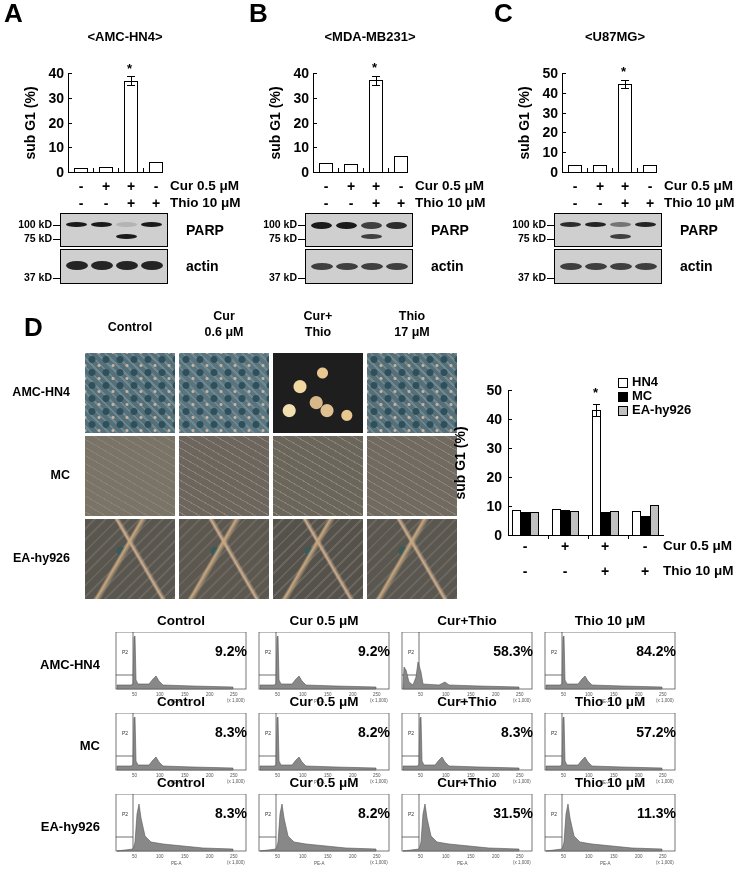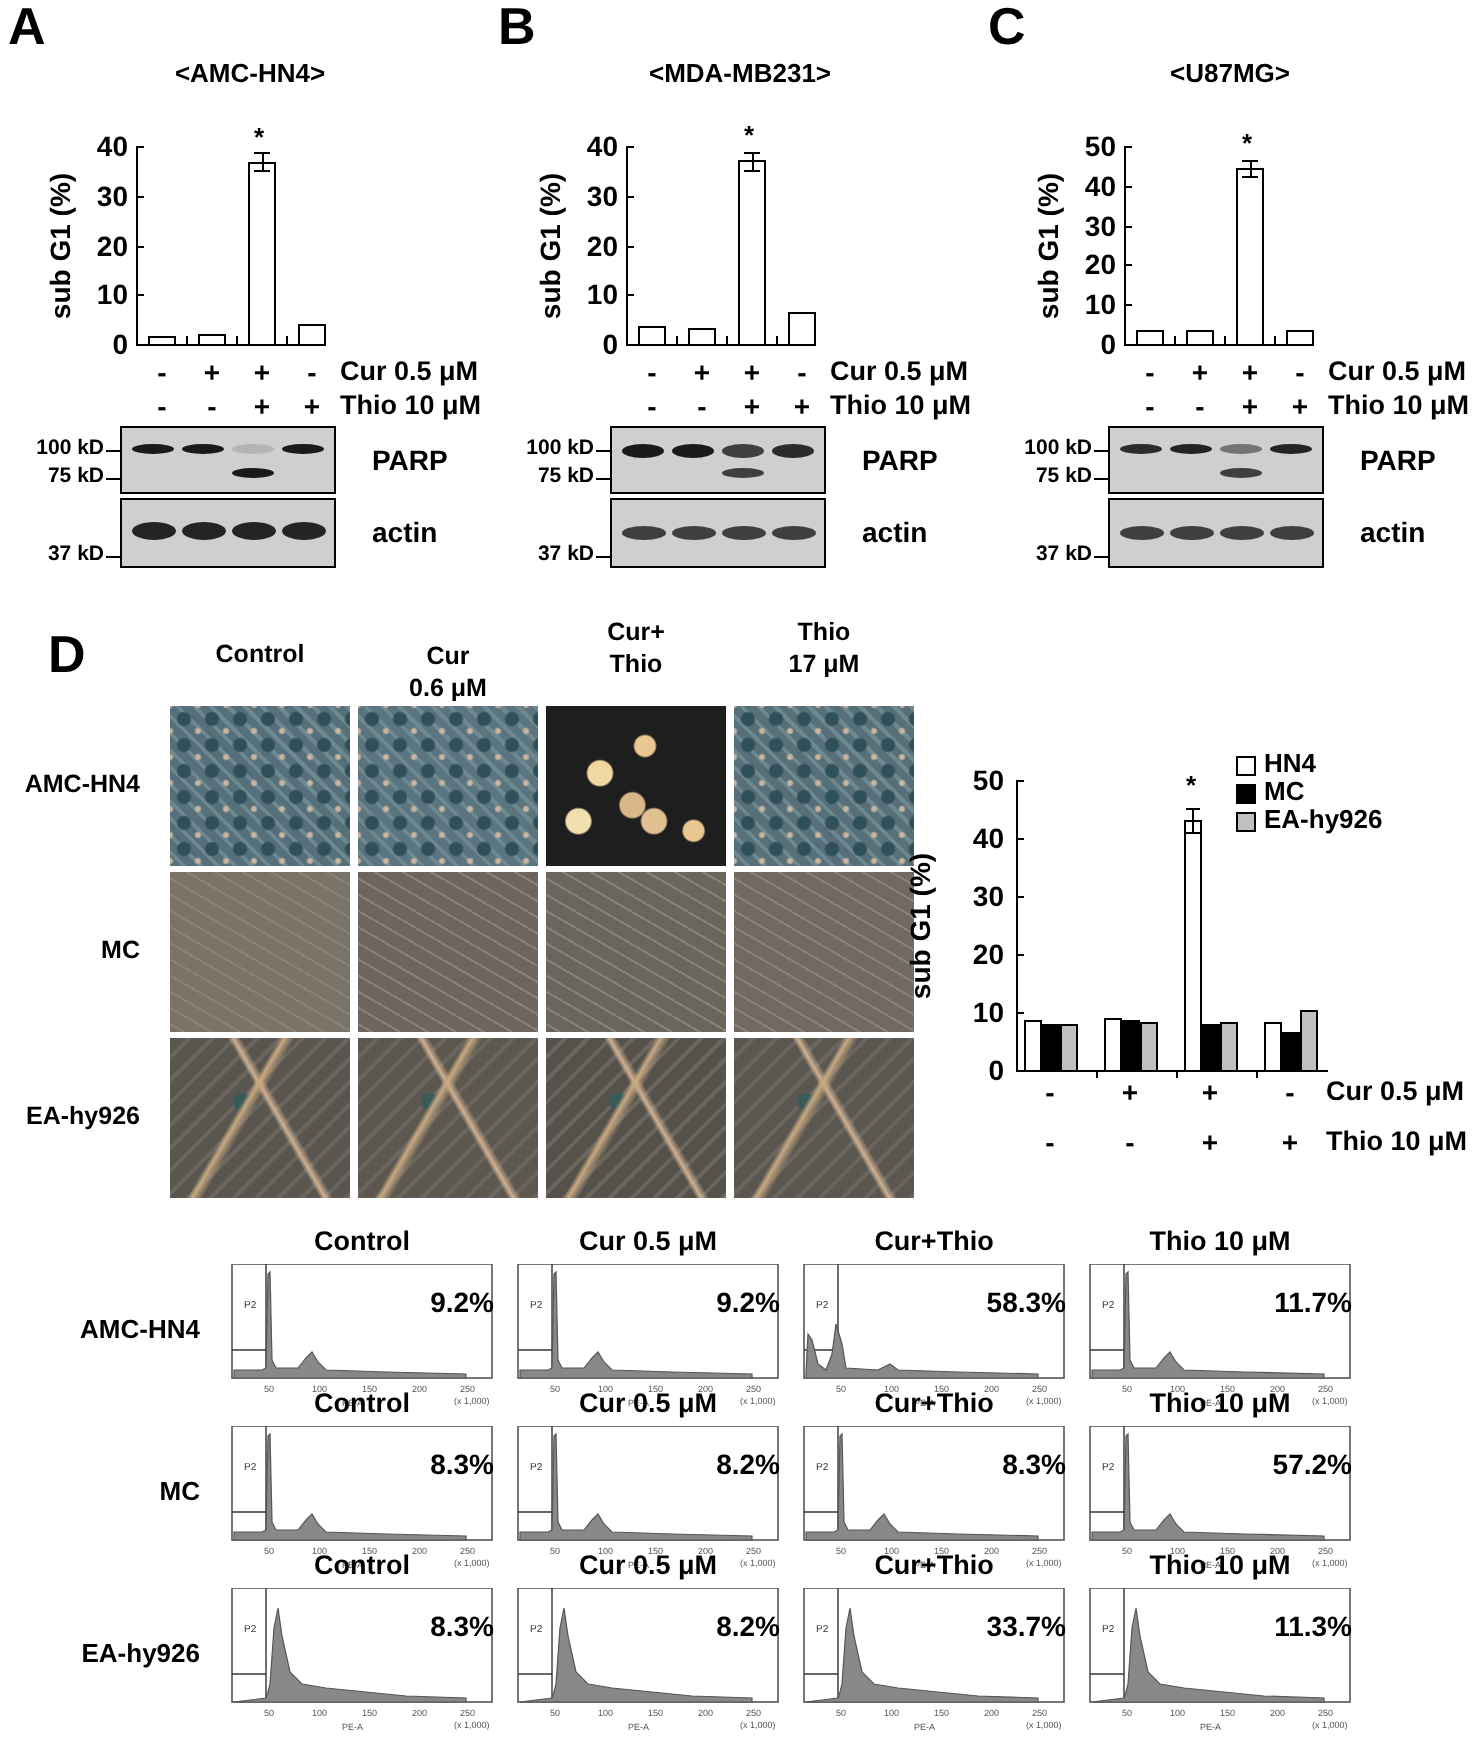--- a/index.html
+++ b/index.html
@@ -200,21 +200,21 @@
     <div class="mw" style="left:502px;top:232px;width:44px;">75 kD</div>
     <div class="mwline" style="left:547px;top:239px;"></div>
     <div class="mw" style="left:502px;top:271px;width:44px;">37 kD</div>
     <div class="mwline" style="left:547px;top:278px;"></div>
     <div class="blotlab" style="left:680px;top:222px;">PARP</div>
     <div class="blotlab" style="left:680px;top:258px;">actin</div>
     <div class="plabel" style="left:24px;top:312px;">D</div>
     <div class="collab" style="left:85px;top:319px;width:90px;">
       <div>Control</div>
     </div>
-    <div class="collab" style="left:179px;top:320px;width:90px;">
+    <div class="collab" style="left:179px;top:308px;width:90px;">
       <div>Cur</div>
       <div>0.6 μM</div>
     </div>
     <div class="collab" style="left:273px;top:308px;width:90px;">
       <div>Cur+</div>
       <div>Thio</div>
     </div>
     <div class="collab" style="left:367px;top:308px;width:90px;">
       <div>Thio</div>
       <div>17 μM</div>
@@ -358,21 +358,21 @@
         <text x="19" y="64">50</text>
           <text x="43" y="64">100</text>
           <text x="68" y="64">150</text>
           <text x="93" y="64">200</text>
           <text x="117" y="64">250</text>
         <text x="58" y="71">PE-A</text>
           <text x="114" y="70">(x 1,000)</text>
       </g>
     </svg>
     </div>
-    <div class="pct" style="left:630px;top:643px;width:46px;text-align:right;">11.7%</div>
+    <div class="pct" style="left:630px;top:643px;width:46px;text-align:right;">84.2%</div>
     <div class="frowlab" style="left:5px;top:738px;">MC</div>
     <div class="flowtitle" style="left:101px;top:694px;">Control</div>
     <div class="flow" style="left:113px;top:713px;">
       <svg width="136" height="74" viewBox="0 0 136 74" xmlns="http://www.w3.org/2000/svg" style="position:absolute;left:0;top:0;">
       <rect x="3" y="0" width="130" height="57" fill="#fff" stroke="#555" stroke-width="0.8"></rect>
       <line x1="3" y1="43" x2="20" y2="43" stroke="#333" stroke-width="0.7"></line>
       <line x1="20" y1="0" x2="20" y2="57" stroke="#333" stroke-width="0.7"></line>
       <path d="M4,53 L18,53 L20,52 L21,5 L22,4 L23,48 L25,52 L36,52 L40,47 L43,44 L46,49 L50,53 L80,54 L120,55 L120,57 L4,57 Z" fill="#888" stroke="#555" stroke-width="0.6"></path>
       <text x="9" y="22" font-size="5" fill="#333" font-family="Liberation Sans, sans-serif">P2</text>
       <text x="-2" y="30" font-size="5" fill="#333" font-family="Liberation Sans, sans-serif" transform="rotate(-90 -2 30)">Count</text>
@@ -507,21 +507,21 @@
         <text x="19" y="64">50</text>
           <text x="43" y="64">100</text>
           <text x="68" y="64">150</text>
           <text x="93" y="64">200</text>
           <text x="117" y="64">250</text>
         <text x="58" y="71">PE-A</text>
           <text x="114" y="70">(x 1,000)</text>
       </g>
     </svg>
     </div>
-    <div class="pct" style="left:487px;top:805px;width:46px;text-align:right;">33.7%</div>
+    <div class="pct" style="left:487px;top:805px;width:46px;text-align:right;">31.5%</div>
     <div class="flowtitle" style="left:530px;top:775px;">Thio 10 μM</div>
     <div class="flow" style="left:542px;top:794px;">
       <svg width="136" height="74" viewBox="0 0 136 74" xmlns="http://www.w3.org/2000/svg" style="position:absolute;left:0;top:0;">
       <rect x="3" y="0" width="130" height="57" fill="#fff" stroke="#555" stroke-width="0.8"></rect>
       <line x1="3" y1="43" x2="20" y2="43" stroke="#333" stroke-width="0.7"></line>
       <line x1="20" y1="0" x2="20" y2="57" stroke="#333" stroke-width="0.7"></line>
       <path d="M20,55 L21,52 L22,48 L24,20 L26,10 L28,24 L32,42 L38,48 L50,50 L70,52 L90,54 L120,55 L120,57 L4,57 Z" fill="#888" stroke="#555" stroke-width="0.6"></path>
       <text x="9" y="22" font-size="5" fill="#333" font-family="Liberation Sans, sans-serif">P2</text>
       <text x="-2" y="30" font-size="5" fill="#333" font-family="Liberation Sans, sans-serif" transform="rotate(-90 -2 30)">Count</text>
       <g font-size="4.5" fill="#555" font-family="Liberation Sans, sans-serif">

